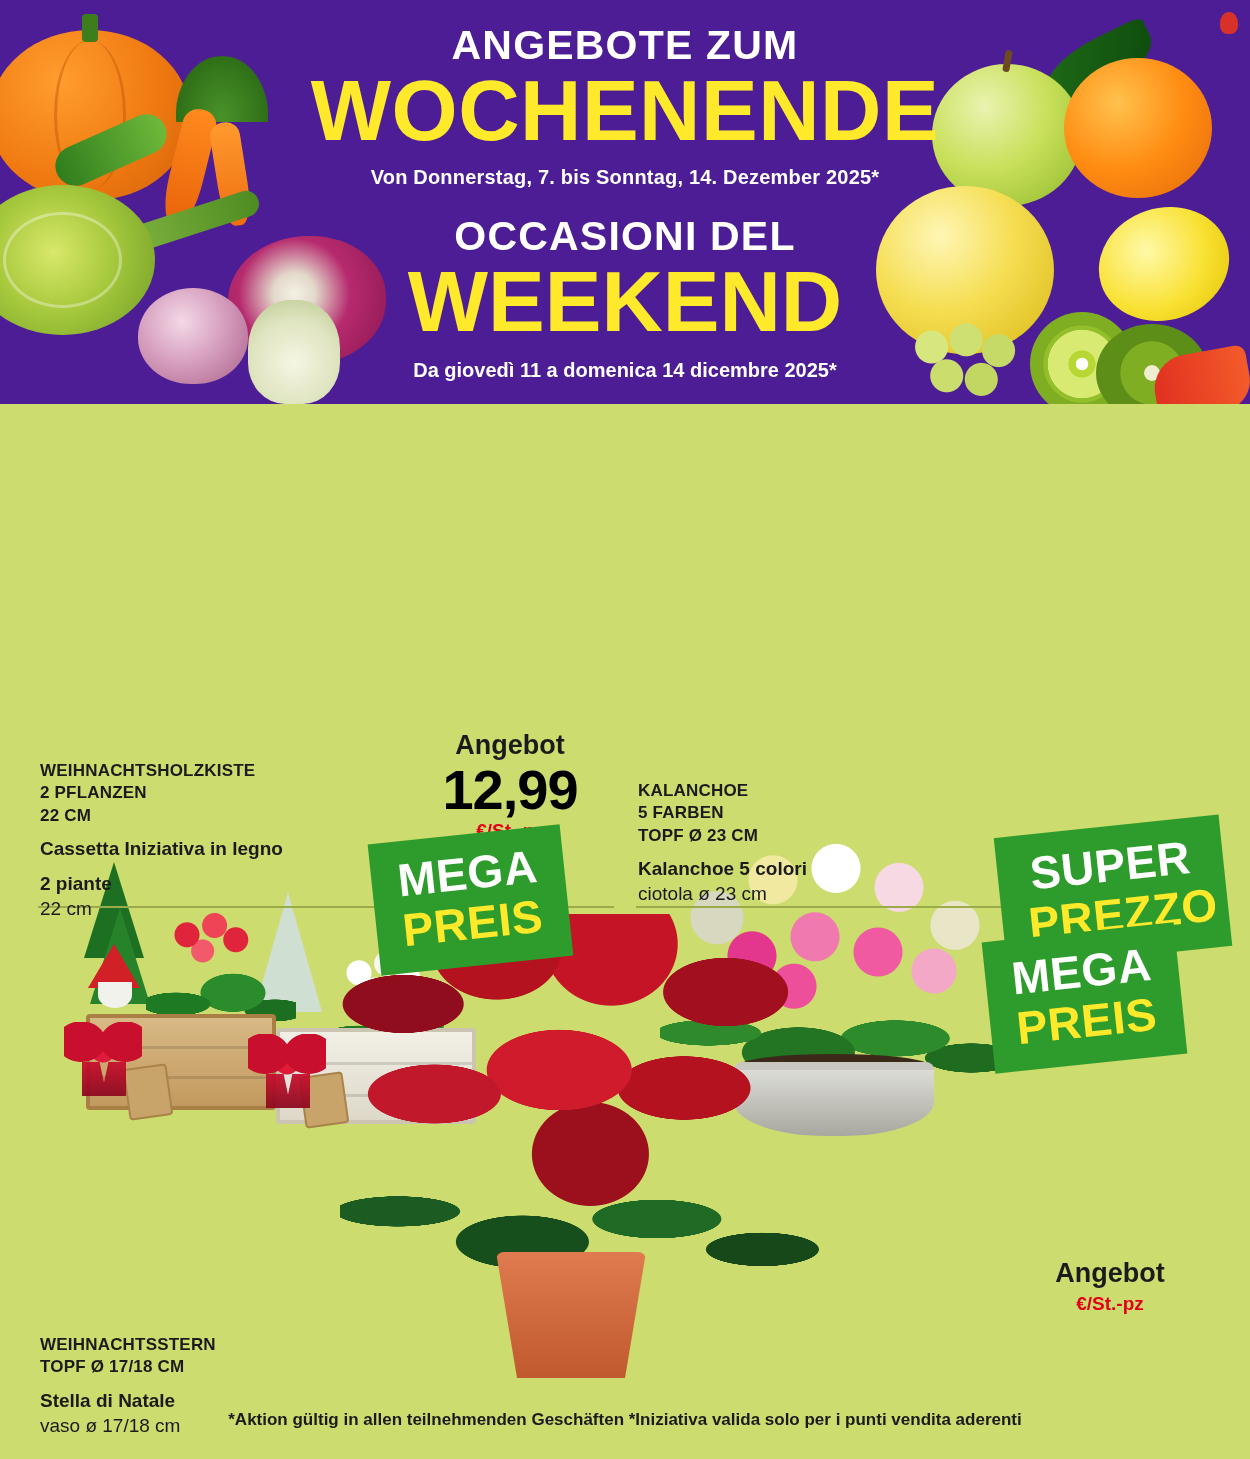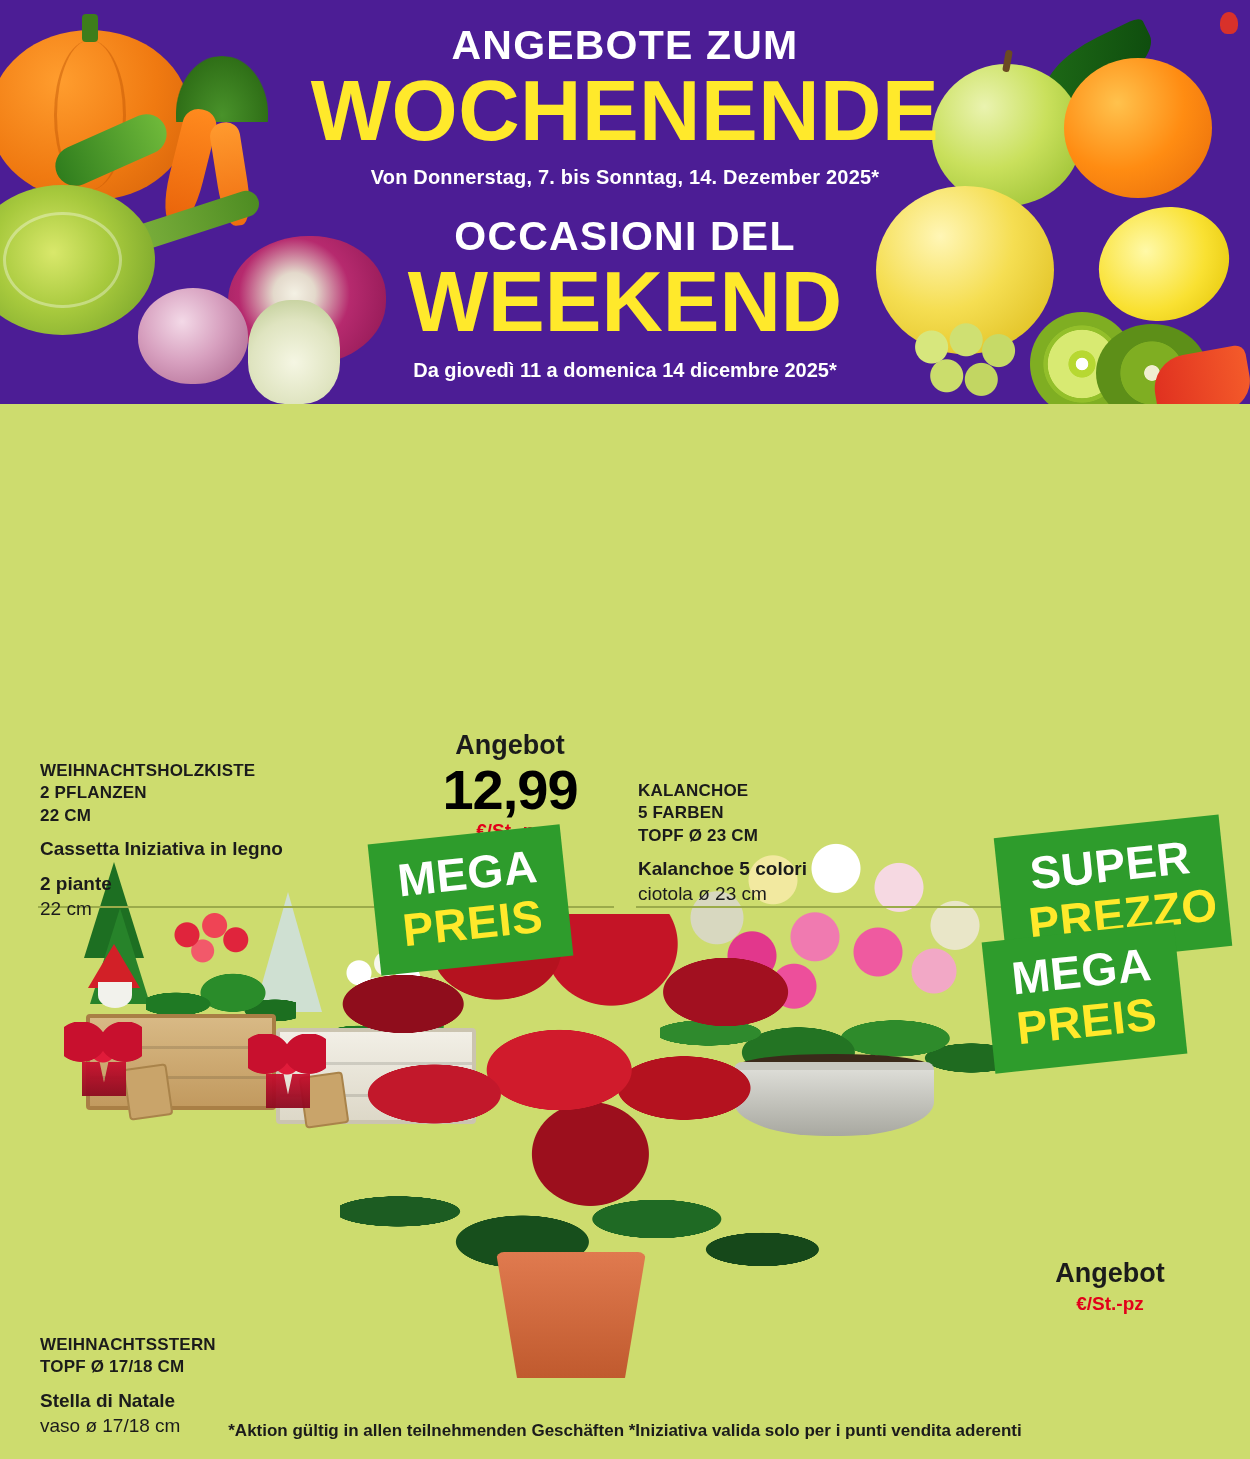--- a/index.html
+++ b/index.html
@@ -390,21 +390,21 @@
   .price-block { position: absolute; text-align: center; z-index: 7; }
   .price-label { font-size: 27px; font-weight: bold; color: #1b1b1b; }
   .price-value { font-size: 56px; font-weight: bold; color: #000000; line-height: .95; margin-top: 2px; letter-spacing: -1px; }
   .price-unit { font-size: 19px; font-weight: bold; color: #e2001a; margin-top: 4px; }
 
   .divider { position: absolute; background: #9bab4a; height: 2px; z-index: 4; }
 
   
   .footer {
     position: absolute;
-    left: 0; bottom: 4px;
+    left: 0; bottom: 15px;
     width: 1250px;
     text-align: center;
     font-size: 17px;
     font-weight: bold;
     color: #1b1b1b;
     padding-bottom: 14px;
   }
 </style>
 </head>
 <body>

